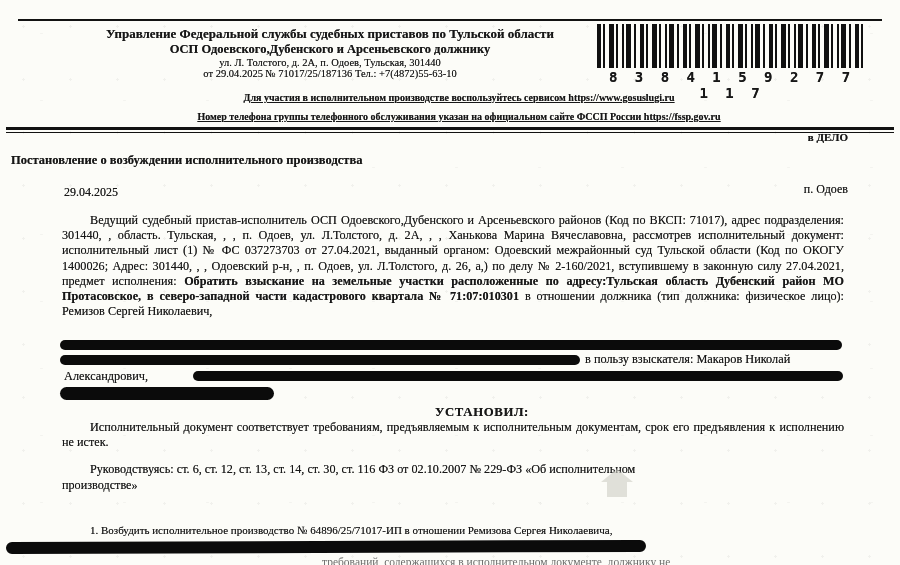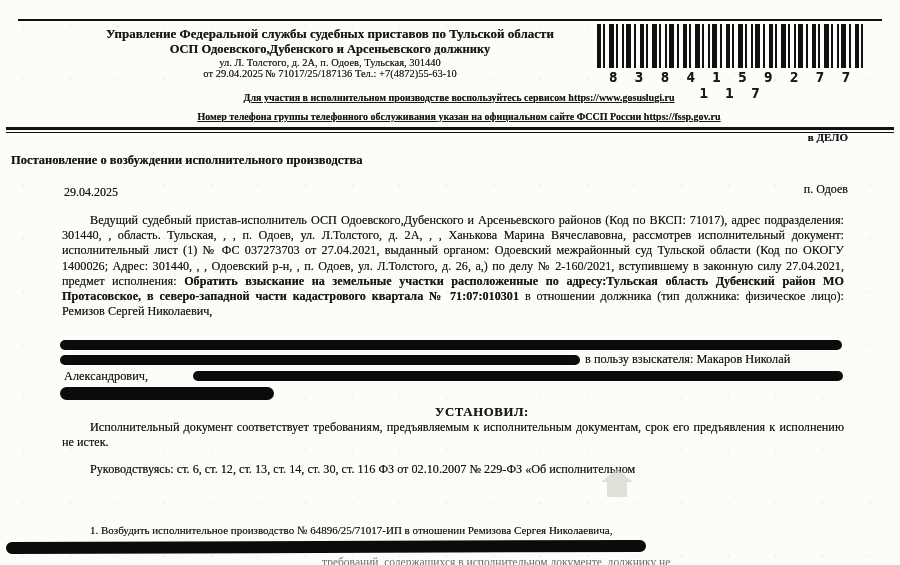--- a/index.html
+++ b/index.html
@@ -98,20 +98,21 @@
   <div class="redact" style="left:60px; top:340px; width:782px; height:10px;"></div>
   <div class="redact" style="left:60px; top:355px; width:520px; height:10px;"></div>
   <div class="abs creditor ink">в пользу взыскателя: Макаров Николай</div>
   <div class="abs creditor2 ink">Александрович,</div>
   <div class="redact" style="left:193px; top:371px; width:650px; height:10px;"></div>
   <div class="redact" style="left:60px; top:387px; width:214px; height:13px; border-radius:7px;"></div>
 
   <div class="abs heading ink" style="top:405px;">УСТАНОВИЛ:</div>
   <div class="abs para indent ust-para ink">Исполнительный документ соответствует требованиям, предъявляемым к исполнительным документам, срок его предъявления к исполнению не истек.</div>
   <div class="abs para indent guided1 ink">Руководствуясь: ст. 6, ст. 12, ст. 13, ст. 14, ст. 30, ст. 116 ФЗ от 02.10.2007 № 229-ФЗ «Об исполнительном</div>
+  <div class="abs para guided2 ink">производстве»</div>
 
   <div class="abs watermark">
     <svg width="34" height="30" viewBox="0 0 34 30">
       <polygon points="17,1 33,14 27,14 27,29 7,29 7,14 1,14" fill="#cfcfc6"></polygon>
     </svg>
   </div>
 
   <div class="abs para indent item1 ink">1. Возбудить исполнительное производство № 64896/25/71017-ИП в отношении Ремизова Сергея Николаевича,</div>
 
   <div class="redact" style="left:6px; top:541px; width:640px; height:12px; transform:rotate(-0.2deg);"></div>

